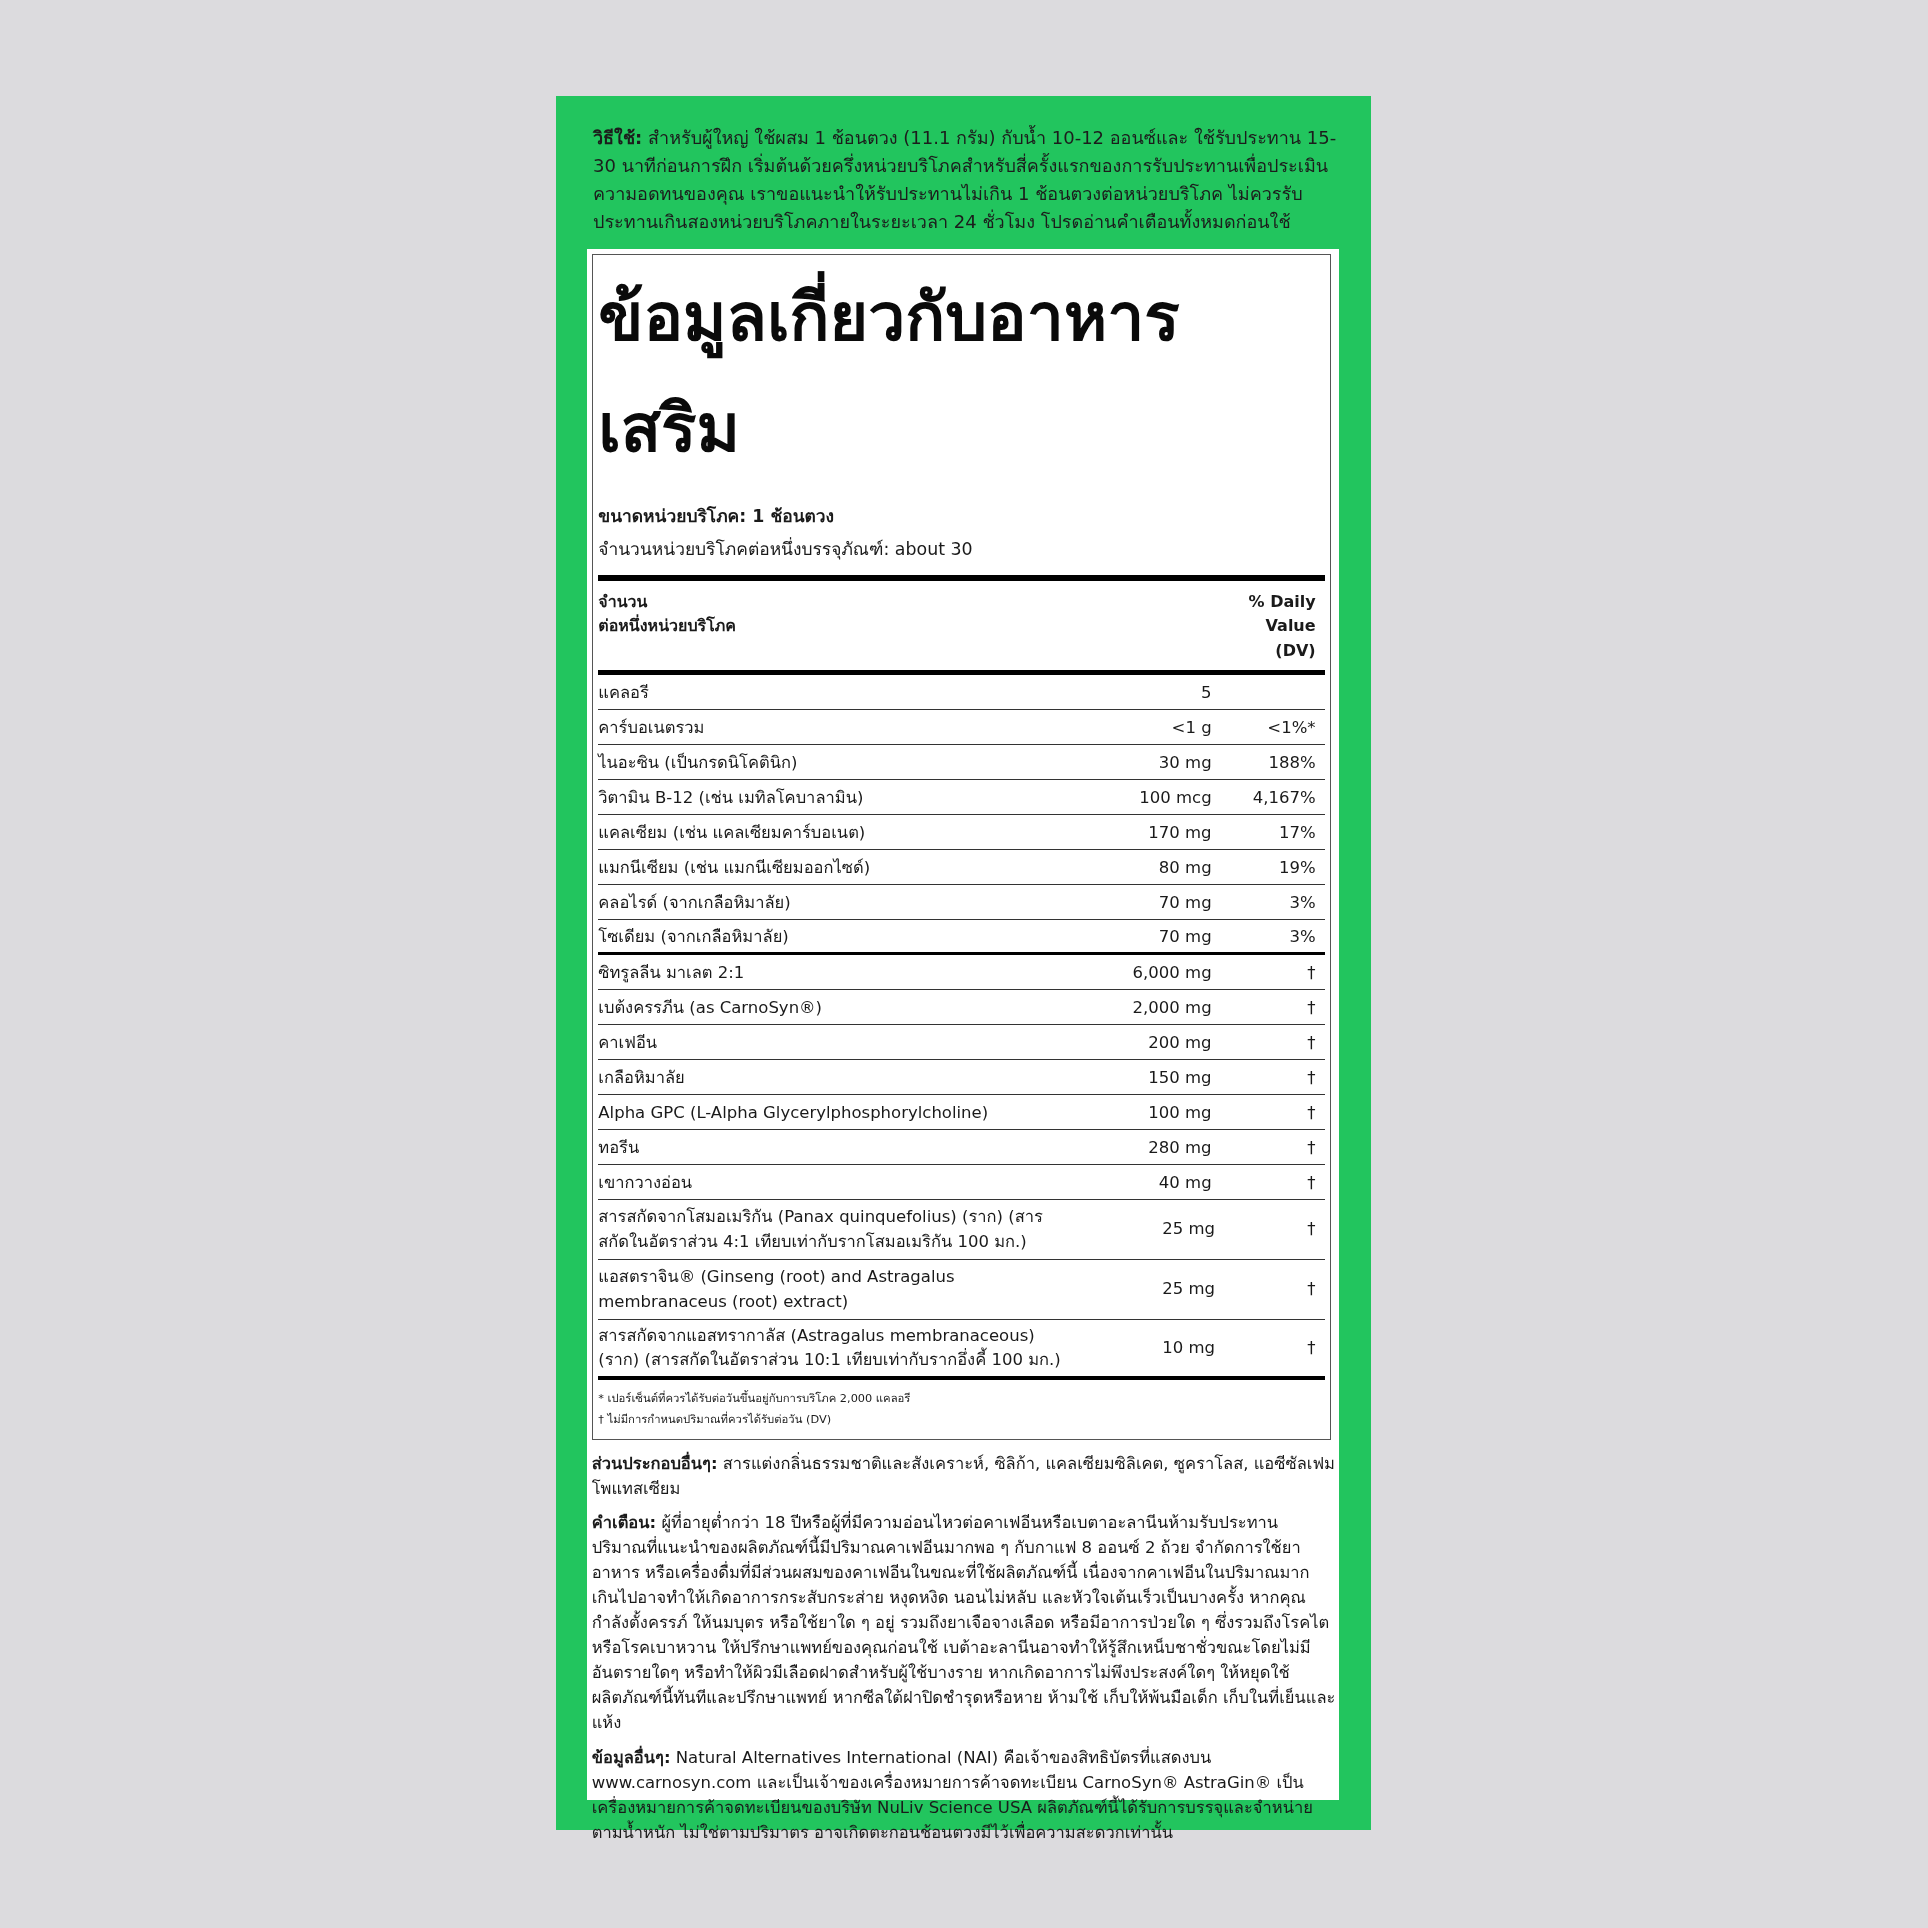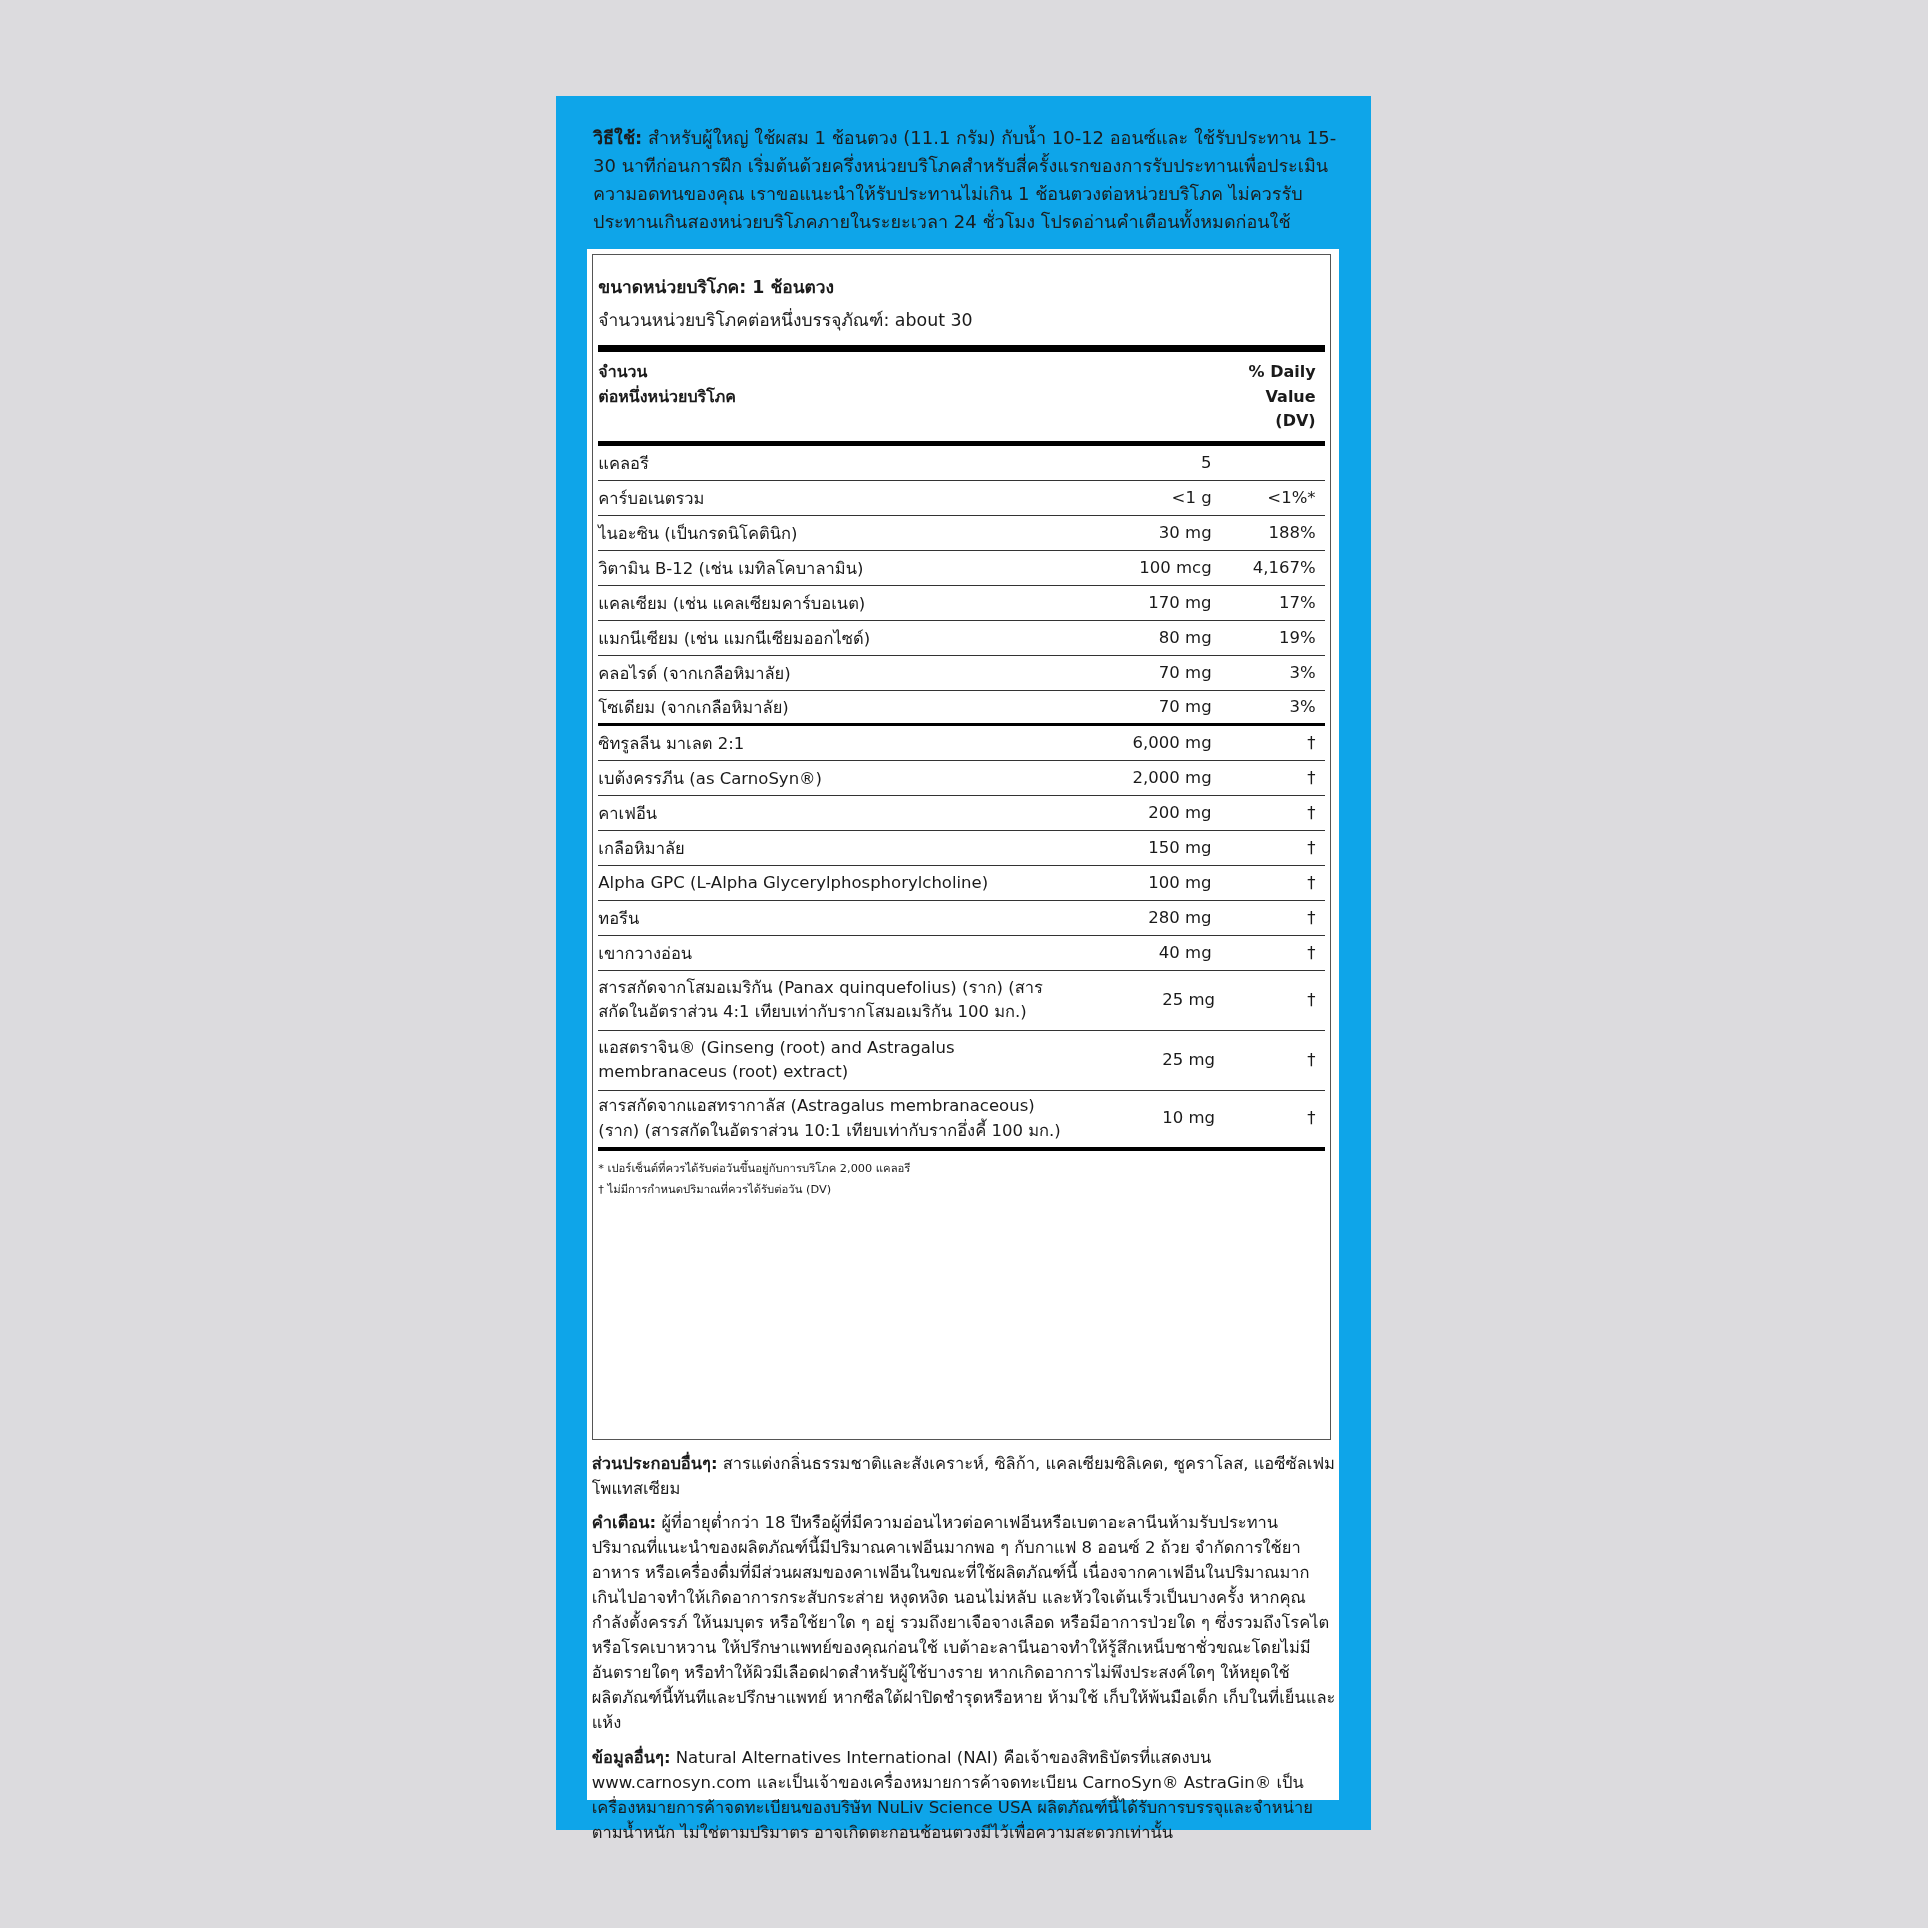--- a/index.html
+++ b/index.html
@@ -8,21 +8,21 @@
     background: #dcdbde;
     position: relative;
     font-family: "DejaVu Sans", "Liberation Sans", sans-serif;
     color: #1a1a1a;
     overflow: hidden;
   }
   .panel {
     position: absolute;
     left: 556px; top: 96px;
     width: 815px; height: 1734px;
-    background: #0ea5e9;
+    background: #22c55e;
   }
   .directions {
     position: absolute;
     left: 37px; top: 28px;
     width: 744px;
     font-size: 18px;
     line-height: 28px;
     color: #1c1c1c;
   }
   .bold { font-weight: bold; }
@@ -92,20 +92,24 @@
 </head>
 <body>
 
 <div class="panel">
   <div class="directions">
     <span class="bold">วิธีใช้:</span><span> สำหรับผู้ใหญ่ ใช้ผสม 1 ช้อนตวง (11.1 กรัม) กับน้ำ 10-12 ออนซ์และ ใช้รับประทาน 15-30 นาทีก่อนการฝึก เริ่มต้นด้วยครึ่งหน่วยบริโภคสำหรับสี่ครั้งแรกของการรับประทานเพื่อประเมินความอดทนของคุณ เราขอแนะนำให้รับประทานไม่เกิน 1 ช้อนตวงต่อหน่วยบริโภค ไม่ควรรับประทานเกินสองหน่วยบริโภคภายในระยะเวลา 24 ชั่วโมง โปรดอ่านคำเตือนทั้งหมดก่อนใช้</span>
   </div>
 
   <div class="white">
     <div class="facts">
+      <div class="title">
+        <div>ข้อมูลเกี่ยวกับอาหาร</div>
+        <div>เสริม</div>
+      </div>
       <div class="serv serv1">ขนาดหน่วยบริโภค: 1 ช้อนตวง</div>
       <div class="serv">จำนวนหน่วยบริโภคต่อหนึ่งบรรจุภัณฑ์: about 30</div>
       <div class="bar-thick"></div>
       <div class="hdr">
         <div>
           <div>จำนวน</div>
           <div>ต่อหนึ่งหน่วยบริโภค</div>
         </div>
         <div class="right">
           <div>% Daily</div>

